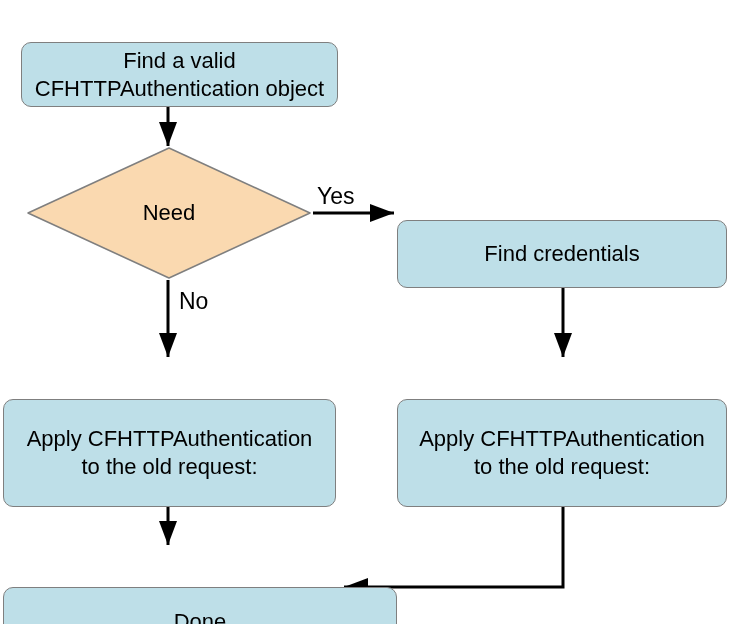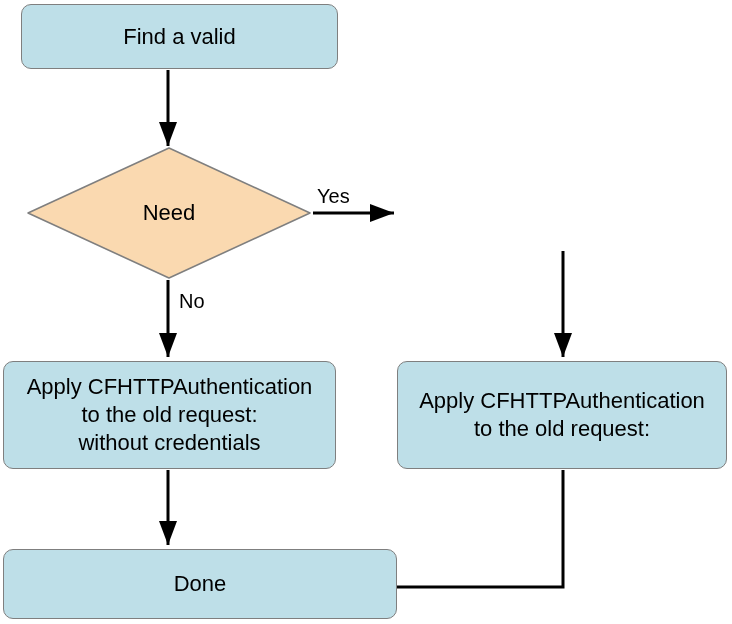--- a/index.html
+++ b/index.html
@@ -29,39 +29,40 @@
     flex-direction: column;
     justify-content: center;
     align-items: center;
     text-align: center;
     background: #bedfe8;
     border: 1.6px solid #7f7f7f;
     border-radius: 10px;
     font-size: 22px;
     line-height: 28px;
     box-sizing: border-box;
+    margin-top: 38px;
   }
   .node .line { display: block; white-space: nowrap; }
   .diamond-text {
     position: absolute;
     left: 28px;
     top: 148px;
     width: 282px;
     height: 130px;
     display: flex;
     flex-direction: row;
     justify-content: center;
     align-items: center;
     text-align: center;
     font-size: 22px;
     line-height: 28px;
   }
   .edge-label {
     position: absolute;
-    font-size: 20px;
+    font-size: 23px;
     line-height: 24px;
   }
   #label-yes { left: 317px; top: 184px; }
   #label-no  { left: 179px; top: 289px; }
 
   #node-find-object      { left: 21px;  top: 4px;   width: 317px; height: 65px;  }
   #node-find-credentials { left: 397px; top: 182px; width: 330px; height: 68px;  }
   #node-apply-without    { left: 3px;   top: 361px; width: 333px; height: 108px; }
   #node-apply-with       { left: 397px; top: 361px; width: 330px; height: 108px; }
   #node-done             { left: 3px;   top: 549px; width: 394px; height: 70px;  }
@@ -83,31 +84,34 @@
     <path d="M168,70 V146" stroke="#000000" stroke-width="3" fill="none" marker-end="url(#arrowhead)"></path>
     <path d="M313,213 H394" stroke="#000000" stroke-width="3" fill="none" marker-end="url(#arrowhead)"></path>
     <path d="M168,280 V357" stroke="#000000" stroke-width="3" fill="none" marker-end="url(#arrowhead)"></path>
     <path d="M563,251 V357" stroke="#000000" stroke-width="3" fill="none" marker-end="url(#arrowhead)"></path>
     <path d="M168,470 V545" stroke="#000000" stroke-width="3" fill="none" marker-end="url(#arrowhead)"></path>
     <path d="M563,470 V587 H344" stroke="#000000" stroke-width="3" fill="none" marker-end="url(#arrowhead)"></path>
   </svg>
 
   <div class="node" id="node-find-object">
     <span class="line">Find a valid</span>
+    <span class="line">CFHTTPAuthentication object</span>
   </div>
 
   <div class="diamond-text">
     <span class="line">Need</span>
   </div>
 
+  <div class="node" id="node-find-credentials">
+    <span class="line">Find credentials</span>
+  </div>
 
   <div class="node" id="node-apply-without">
     <span class="line">Apply CFHTTPAuthentication</span>
     <span class="line">to the old request:</span>
-    <span class="line">without credentials</span>
   </div>
 
   <div class="node" id="node-apply-with">
     <span class="line">Apply CFHTTPAuthentication</span>
     <span class="line">to the old request:</span>
   </div>
 
   <div class="node" id="node-done">
     <span class="line">Done</span>
   </div>

